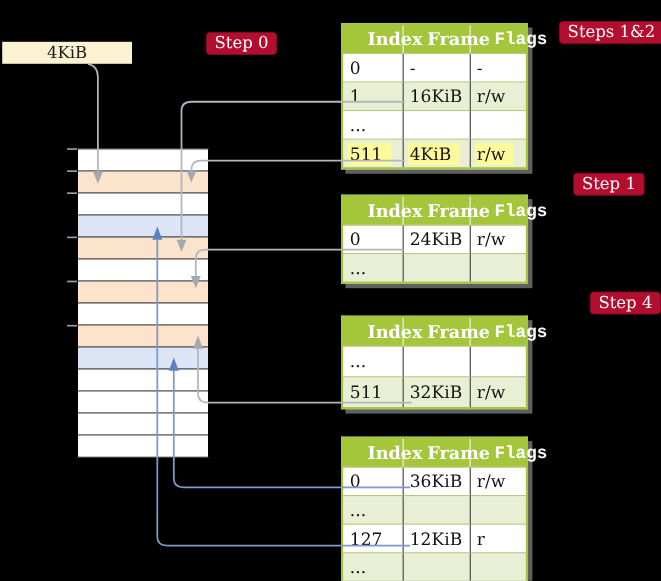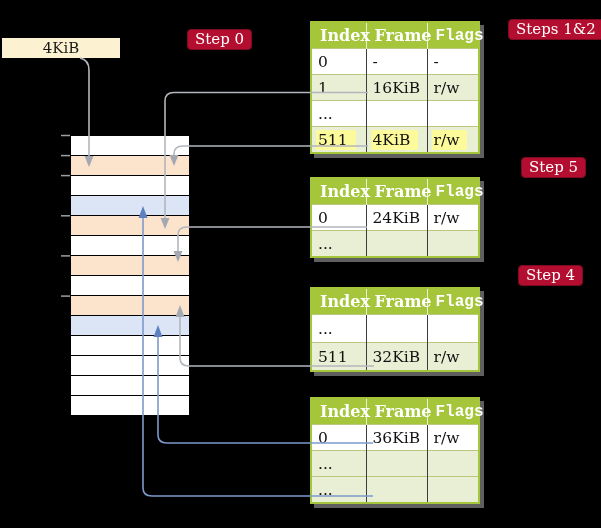--- a/index.html
+++ b/index.html
@@ -17,21 +17,21 @@
   
   .badge{
     position:absolute;background:#b30e2f;color:#fff;
     border:1px solid #7d0a22;border-radius:4px;
     font-size:15px;line-height:17px;padding:1px 7px;
     white-space:nowrap;
   }
   .badge.b0{left:187px;top:29px;}
   .badge.b12{left:508px;top:19px;}
   .badge.b3{left:521px;top:157px;}
-  .badge.b4{left:518px;top:265px;text-align:right;}
+  .badge.b4{left:536px;top:265px;text-align:right;}
   
   .memory{
     position:absolute;left:70px;top:135px;width:120px;height:281px;
     border:1.5px solid #000;background:#fff;box-sizing:border-box;
     display:flex;flex-direction:column;
   }
   .mem-row{flex:1;border-bottom:1.4px solid #000;background:#fff;}
   .mem-row:last-child{border-bottom:none;}
   .mem-row[data-type="orange"]{background:#fce3cc;}
   .mem-row[data-type="blue"]{background:#dbe5f6;}
@@ -42,21 +42,21 @@
   }
   .ptable.t1{top:21px;} .ptable.t2{top:177px;}
   .ptable.t3{top:287px;} .ptable.t4{top:397px;}
   table{
     border-collapse:collapse;table-layout:fixed;width:168px;
     background:#fff;border:2px solid #a5c63b;
   }
   col.c-index{width:55px;} col.c-frame{width:61px;} col.c-flags{width:52px;}
   th{
     background:#a5c63b;color:#fff;font-weight:bold;font-size:16px;
-    text-align:right;padding:2px 0 2px 8px;height:21px;
+    text-align:right;padding:2px 0 2px 22px;height:21px;
     border-right:1px solid #e9f2cd;
   }
   th:last-child{border-right:none;font-family:Liberation Mono, monospace;}
   td{
     font-size:15.5px;color:#111;height:21px;
     padding:2px 0 2px 6px;
     border-right:1px solid #3c3c3c;
   }
   td:last-child{border-right:none;}
   tr + tr td{border-top:1px solid #bac87f;}
@@ -66,21 +66,21 @@
   
   .overlay{position:absolute;left:0;top:0;z-index:10;pointer-events:none;}
 </style>
 </head>
 <body>
 
 <div class="legend-box">4KiB</div>
 
 <div class="badge b0">Step 0</div>
 <div class="badge b12">Steps 1&amp;2</div>
-<div class="badge b3">Step 5</div>
+<div class="badge b3">Step 1</div>
 <div class="badge b4">Step 4</div>
 
 <div class="memory">
   <div class="mem-row" data-type="white"></div>
   <div class="mem-row" data-type="orange"></div>
   <div class="mem-row" data-type="white"></div>
   <div class="mem-row" data-type="blue"></div>
   <div class="mem-row" data-type="orange"></div>
   <div class="mem-row" data-type="white"></div>
   <div class="mem-row" data-type="orange"></div>
@@ -199,20 +199,25 @@
     </tr>
     <tr>
       <td>0</td>
       <td>36KiB</td>
       <td>r/w</td>
     </tr>
     <tr class="alt">
       <td>...</td>
       <td></td>
       <td></td>
+    </tr>
+    <tr>
+      <td>127</td>
+      <td>12KiB</td>
+      <td>r</td>
     </tr>
     <tr class="alt">
       <td>...</td>
       <td></td>
       <td></td>
     </tr>
   </tbody>
     </table>
 </div>
 

